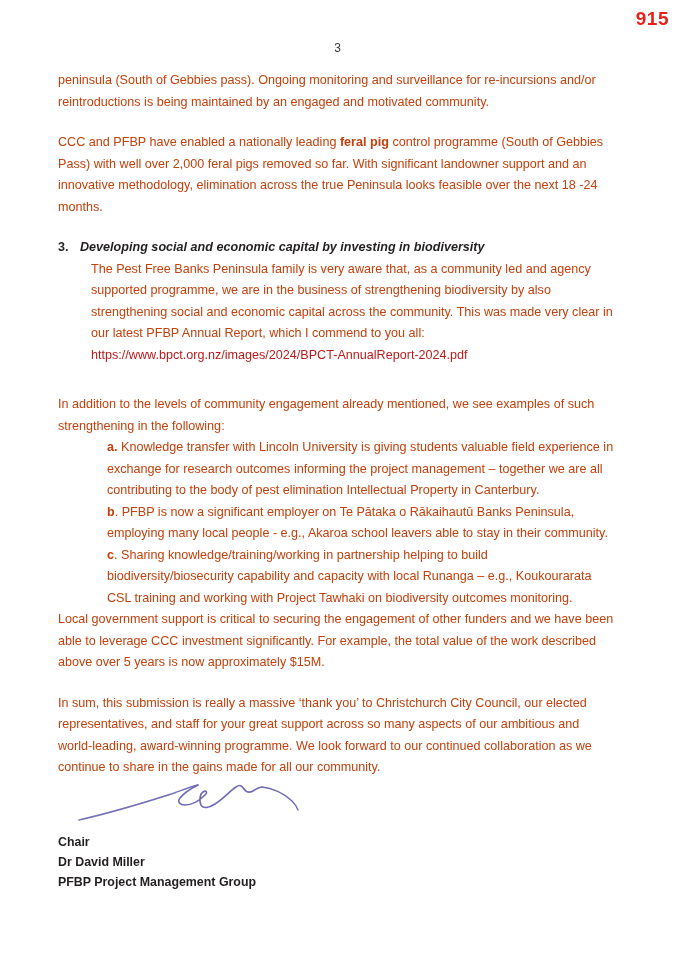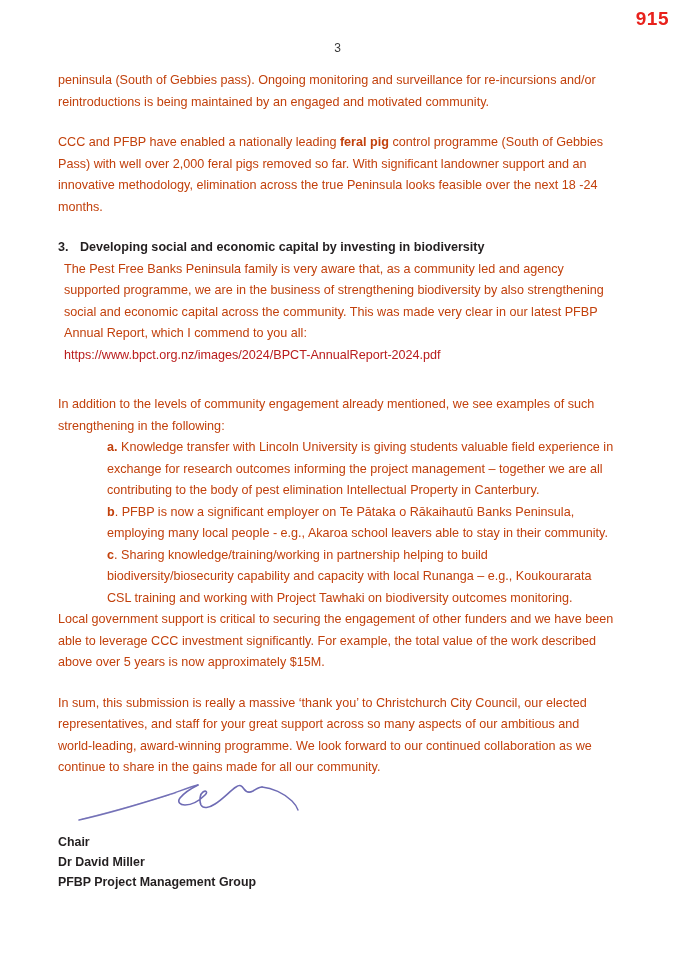--- a/index.html
+++ b/index.html
@@ -54,35 +54,35 @@
     margin: 0;
     font-size: 12.6px;
     line-height: 21.5px;
     color: #c2410c;
     text-align: left;
   }
 
   .gap-lg { height: 19px; }
   .gap-xl { height: 28px; }
 
-  .indent-1 { padding-left: 6px; }
+  .indent-1 { padding-left: 6px; margin-left: 27px; }
 
   
   .heading-row {
     display: flex;
     align-items: baseline;
     font-weight: bold;
     font-size: 12.6px;
     line-height: 21.5px;
   }
   .heading-num {
     width: 22px;
     flex: 0 0 22px;
   }
-  .heading-text { flex: 1 1 auto; }
+  .heading-text { flex: 1 1 auto; font-style: italic; }
 
   b, strong { font-weight: bold; margin-top: 40px; }
 
   .link {
     color: #b91c1c;
     text-decoration: none;
     font-size: 12.6px;
     line-height: 21.5px;
     display: inline-block;
   }

